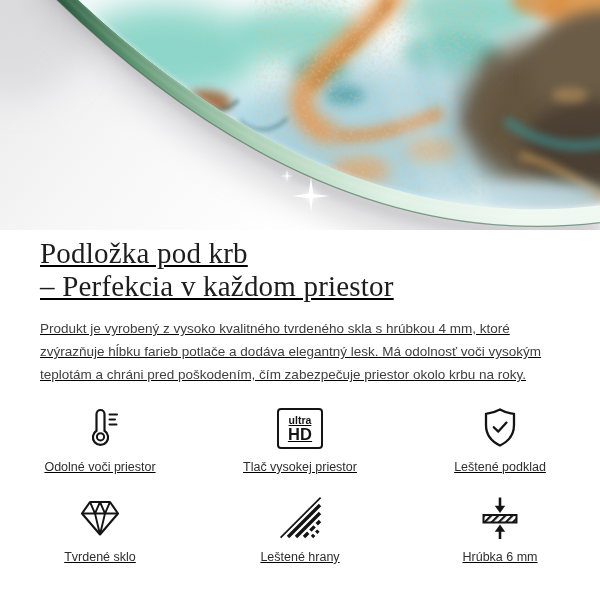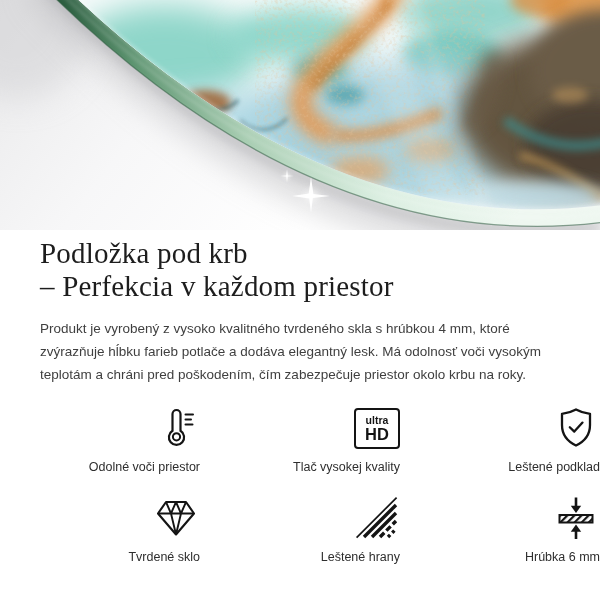--- a/index.html
+++ b/index.html
@@ -5,21 +5,21 @@
   :root{
     --text-primary:#1d1d1d;
     --text-body:#3f3f3f;
     --text-label:#2e2e2e;
     --icon-stroke:#141414;
     --page-bg:#ffffff;
   }
   *{margin:0;padding:0;box-sizing:border-box;}
   html,body{width:600px;height:600px;overflow:hidden;background:var(--page-bg);}
   body{font-family:"Liberation Sans",sans-serif;}
-  .page{width:600px;height:600px;background:var(--page-bg);position:relative;}
+  .page{width:600px;height:600px;background:var(--page-bg);position:relative;text-decoration:underline;}
 
   .hero{width:600px;height:230px;position:relative;overflow:hidden;background:#fff;}
   .hero svg{display:block;width:600px;height:230px;}
 
   .content{padding:0 40px;}
   .title{
     margin-top:7px;
     font-family:"Liberation Serif","DejaVu Serif",serif;
     font-weight:400;
     font-size:29px;
@@ -33,21 +33,21 @@
     font-size:13.5px;
     line-height:23px;
     color:var(--text-body);
   }
   .features{
     margin:19px -40px 0;
     display:grid;
     grid-template-columns:repeat(3,1fr);
     row-gap:21px;
   }
-  .feature{display:flex;flex-direction:column;align-items:flex-end;}
+  .feature{display:flex;flex-direction:column;align-items:center;}
   .icon-wrap{height:46px;display:flex;align-items:center;justify-content:center;}
   .feature-label{margin-top:9px;font-size:12.5px;color:var(--text-label);}
   .icon-wrap svg{display:block;}
 
   .uhd-box{
     width:46px;height:41px;
     border:2.6px solid var(--icon-stroke);
     border-radius:4px;
     display:flex;flex-direction:column;align-items:center;justify-content:center;
     color:var(--icon-stroke);
@@ -187,21 +187,21 @@
         <div class="feature-label">Odolné voči priestor</div>
       </div>
 
       <div class="feature">
         <div class="icon-wrap">
           <div class="uhd-box">
             <span class="uhd-top">ultra</span>
             <span class="uhd-bottom">HD</span>
           </div>
         </div>
-        <div class="feature-label">Tlač vysokej kvality</div>
+        <div class="feature-label">Tlač vysokej priestor</div>
       </div>
 
       <div class="feature">
         <div class="icon-wrap">
           <svg width="48" height="48" viewBox="0 0 48 48" fill="none" stroke="#141414" stroke-linecap="round" stroke-linejoin="round">
             <path d="M24,5.5 C20,7.8 15,9.2 10,9.8 V21 C10,30.8 15.8,37.6 24,41.5 C32.2,37.6 38,30.8 38,21 V9.8 C33,9.2 28,7.8 24,5.5 Z" stroke-width="2.3"></path>
             <path d="M17.8,23.2 L22.3,27.6 L30.5,18.6" stroke-width="2.3"></path>
           </svg>
         </div>
         <div class="feature-label">Leštené podklad</div>

